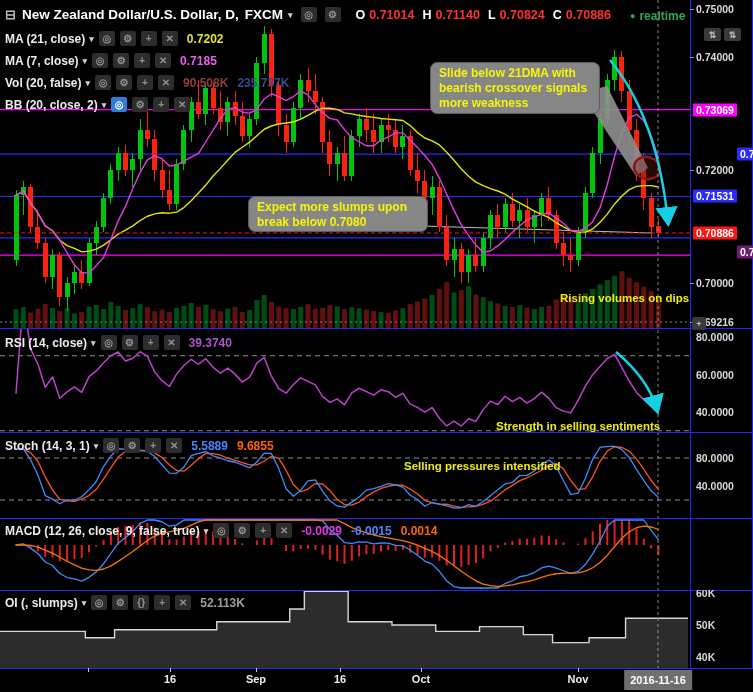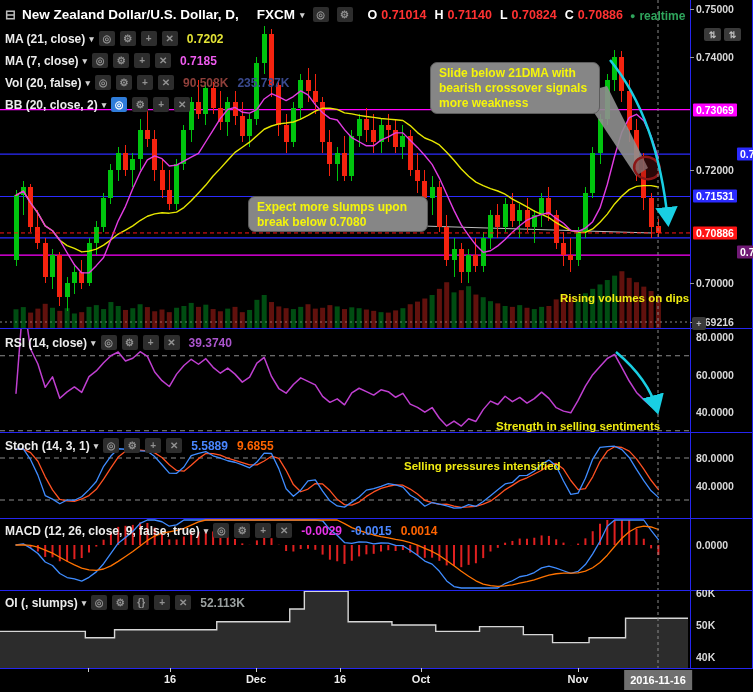--- a/index.html
+++ b/index.html
@@ -2,21 +2,21 @@
 <html><head>
 <meta charset="utf-8">
 <style>
   html,body{margin:0;padding:0;background:#000;}
   body{width:753px;height:692px;overflow:hidden;font-family:"Liberation Sans",sans-serif;}
   #app{position:relative;width:753px;height:692px;background:#000;}
   #cv{position:absolute;left:0;top:0;z-index:1;}
   .hdr{position:absolute;top:7px;left:5px;display:flex;align-items:center;gap:5px;
        font-size:13.5px;font-weight:bold;color:#fff;z-index:6;white-space:nowrap;}
   .winicon{color:#b9b9b9;font-size:13px;margin-right:1px;}
-  .sym{margin-left:13px;}
+  .sym{margin-left:1px;}
   .caret{color:#cfcfcf;font-size:9px;}
   .ibox{display:inline-flex;align-items:center;justify-content:center;width:16px;height:15px;
         background:#2d2d2d;color:#929292;border-radius:2px;font-size:10px;margin-left:3px;
         font-weight:bold;line-height:1;}
   .ibox.active{background:#2f7cd9;color:#fff;}
   .oh{display:flex;gap:4px;margin-left:10px;font-size:12.5px;}
   .oh .k{color:#fff;}  .oh .v{color:#ff3232;margin-right:4px;}
   .rt{position:absolute;left:630px;top:9px;z-index:6;color:#2fa55c;font-size:12px;font-weight:bold;
       display:flex;align-items:center;gap:4px;white-space:nowrap;}
   .rt .dot{font-size:9px;}
@@ -595,32 +595,29 @@
     </div>
   <div id="axis-rsi" class="axisbox" style="top:328px;height:104px">
       <div class="axis-label" style="top: 9px;">80.0000</div>
       <div class="axis-label" style="top: 46.5px;">60.0000</div>
       <div class="axis-label" style="top: 84px;">40.0000</div>
     </div>
   <div id="axis-stoch" class="axisbox" style="top:432px;height:86px">
       <div class="axis-label" style="top: 26px;">80.0000</div>
       <div class="axis-label" style="top: 54px;">40.0000</div>
     </div>
-  <div id="axis-macd" class="axisbox" style="top:518px;height:72px">
-      <div class="axis-label" style="top: 27px;">0.0000</div>
-    </div>
   <div id="axis-oi" class="axisbox" style="top:590px;height:78px">
       <div class="axis-label" style="top: 3px;">60K</div>
       <div class="axis-label" style="top: 35px;">50K</div>
       <div class="axis-label" style="top: 67px;">40K</div>
     </div>
   <div id="taxis">
       <div class="time-label" style="left: 88px; margin-top: 32px;">Aug</div>
       <div class="time-label" style="left: 170px;">16</div>
-      <div class="time-label" style="left: 256px;">Dec</div>
+      <div class="time-label" style="left: 256px;">Sep</div>
       <div class="time-label" style="left: 340px;">16</div>
       <div class="time-label" style="left: 421px;">Oct</div>
       <div class="time-label" style="left: 578px;">Nov</div>
       <div class="xh-label" style="left: 658px;">2016-11-16</div>
     </div>
   <div id="anns">
       <div class="ann-box" style="width: 152px; height: 44px; left: 430px; top: 62px;">Slide below 21DMA with bearish crossover signals more weakness</div>
       <div class="ann-box" style="width: 162px; height: 28px; left: 248px; top: 196px;">Expect more slumps upon break below 0.7080</div>
       <div class="ann-text" style="left: 560px; top: 292px;">Rising volumes on dips</div>
       <div class="ann-text" style="left: 496px; top: 420px;">Strength in selling sentiments</div>

